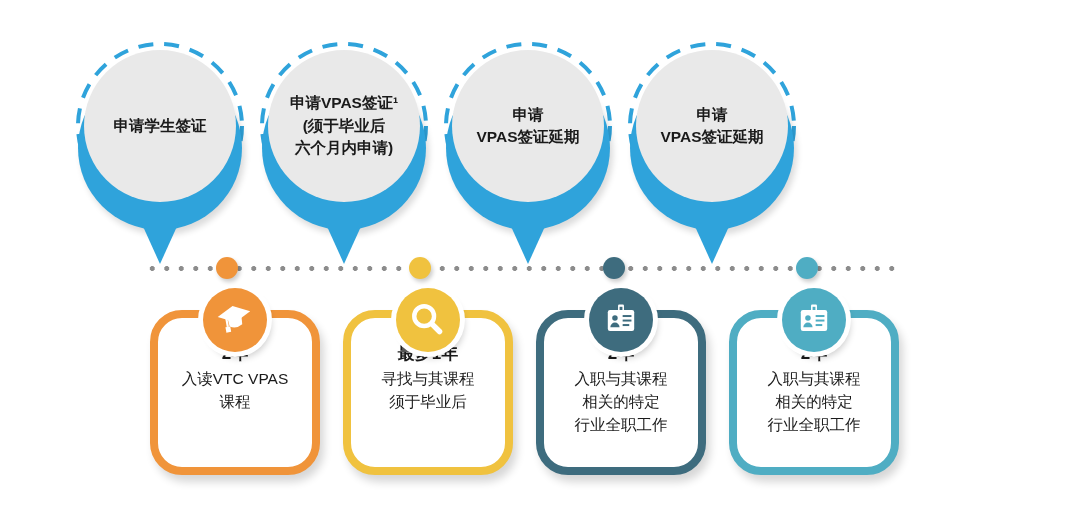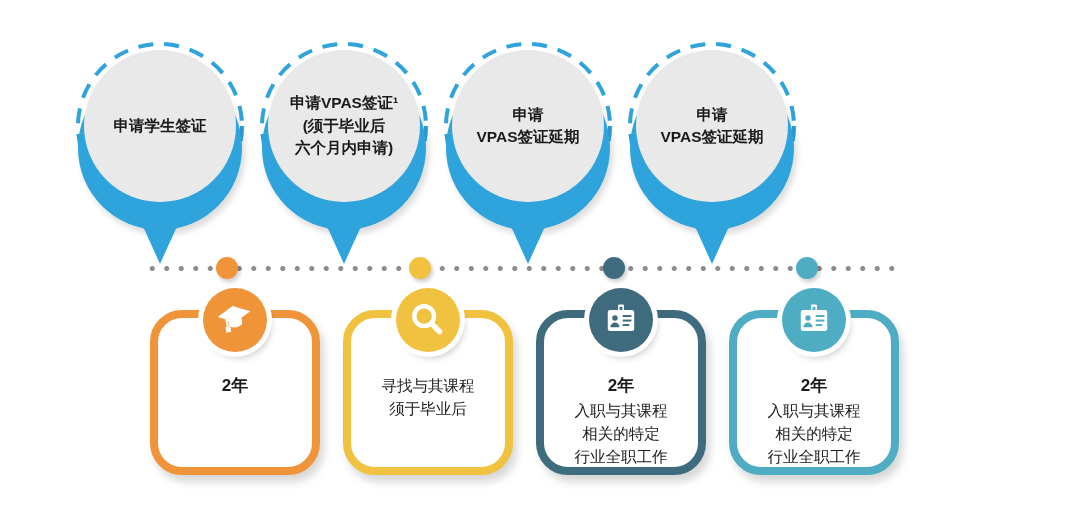--- a/index.html
+++ b/index.html
@@ -44,21 +44,21 @@
     box-shadow:4px 7px 9px rgba(0,0,0,.16);
   }
   .card .icircle{
     position:absolute;left:50%;top:-30px;transform:translateX(-50%);
     width:64px;height:64px;border-radius:50%;background:var(--accent);
     box-shadow:0 0 0 5px #fff,4px 6px 7px rgba(0,0,0,.2);
     display:flex;align-items:center;justify-content:center;
   }
   .card .icircle svg{width:44px;height:44px;display:block;}
   .card .detail{fill:var(--accent);}
-  .card .body{margin-top:56px;text-align:center;padding:0 4px;}
+  .card .body{margin-top:24px;text-align:center;padding:0 4px;}
   .card .dur{font-weight:bold;font-size:17px;line-height:1.45;}
   .card .desc{font-size:15.5px;line-height:1.5;white-space:pre-line;}
 </style>
 </head>
 <body>
 
 <div class="canvas">
 
   <div class="bubble" style="left:68px">
     <svg class="dash" viewBox="0 0 168 168">
@@ -121,31 +121,34 @@
         <g transform="rotate(-10 20 20)">
           <path d="M13.6 17 L26.4 17 L25.8 25 Q20 28.4 14.2 25 Z" fill="#fff"></path>
           <path d="M20 7 L35 14.5 L20 22 L5 14.5 Z" fill="#fff"></path>
           <path d="M20 9.5 L12.5 16.5 L12.5 25" stroke="#fff" stroke-width="2" fill="none"></path>
           <rect x="10.3" y="25" width="4.4" height="5" fill="#fff"></rect>
         </g>
       </svg>
     </div>
     <div class="body">
       <div class="dur">2年</div>
+      <div class="desc">入读VTC VPAS
+课程</div>
     </div>
   </div>
 
   <div class="card" style="left: 343px; --accent: #F0C23F;">
     <div class="icircle">
       <svg viewBox="0 0 40 40">
         <circle cx="16.5" cy="16.5" r="9" fill="none" stroke="#fff" stroke-width="4"></circle>
         <line x1="23.5" y1="23.5" x2="30.5" y2="30.5" stroke="#fff" stroke-width="5" stroke-linecap="round"></line>
       </svg>
     </div>
     <div class="body">
+      <div class="dur">最多1年</div>
       <div class="desc">寻找与其课程
 须于毕业后</div>
     </div>
   </div>
 
   <div class="card" style="left: 536px; --accent: #3E6C7E;">
     <div class="icircle">
       <svg viewBox="0 0 40 40">
         <rect x="17.3" y="6" width="5.4" height="8" rx="1" fill="#fff"></rect>
         <rect class="detail" x="18.7" y="8" width="2.6" height="3.2"></rect>

